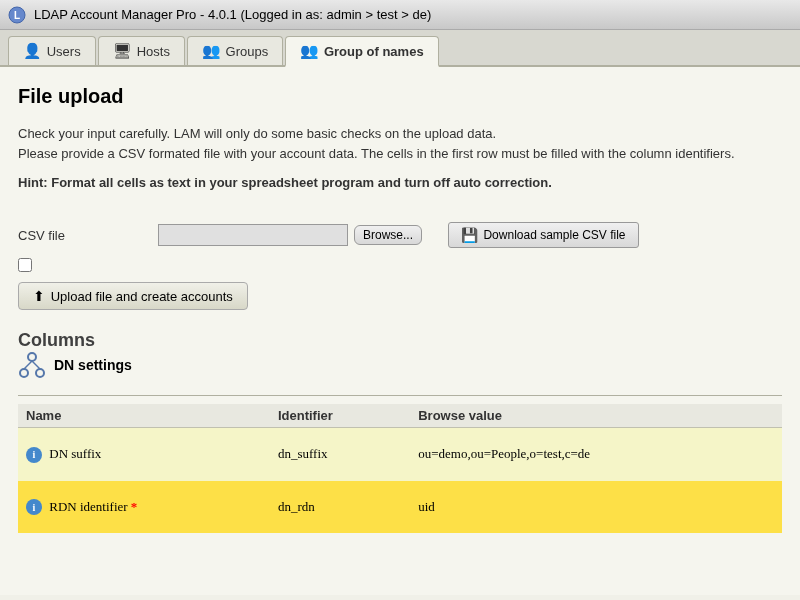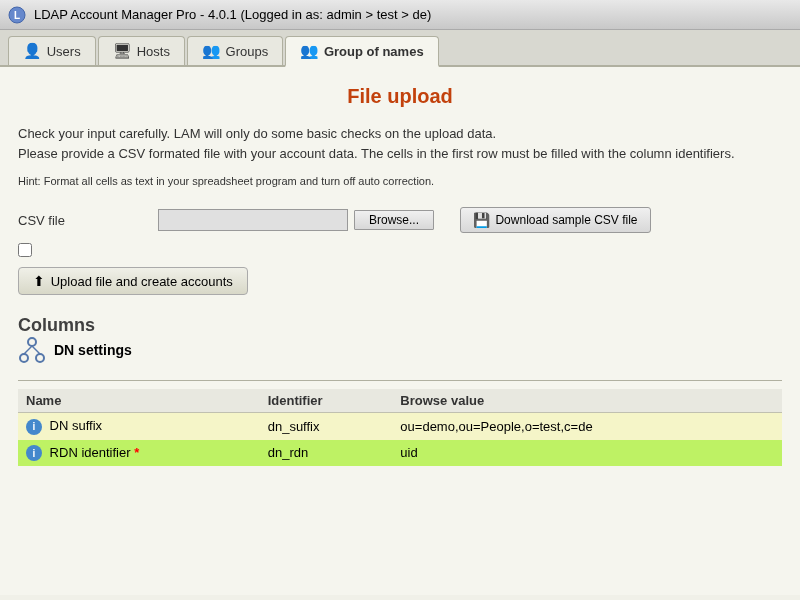--- a/index.html
+++ b/index.html
@@ -66,36 +66,36 @@
     #content {
       background: #f5f5ee;
       padding: 18px 18px;
       height: calc(570px - 42px);
       overflow-y: auto;
     }
 
     #page-title {
       font-size: 20px;
       font-weight: bold;
-      color: #c2410c;
+      color: #000000;
       margin-bottom: 16px;
-      text-align: center;
     }
 
     #description {
       color: #333;
       line-height: 1.5;
       margin-bottom: 12px;
       font-size: 13px;
     }
 
     #hint {
       color: #333;
-      margin-bottom: 20px;
-      font-size: 11px;
+      margin-bottom: 32px;
+      font-size: 13px;
+      font-weight: bold;
     }
 
     
     .form-row {
       display: flex;
       align-items: center;
       margin-bottom: 10px;
     }
     .form-label {
       width: 140px;
@@ -110,24 +110,24 @@
 
     #csv-input {
       width: 190px;
       height: 22px;
       background: #e0e0e0;
       border: 1px solid #999;
       padding: 2px 4px;
       font-size: 12px;
     }
     #browse-btn {
-      padding: 2px 14px;
+      padding: 2px 8px;
       background: linear-gradient(to bottom, #f0f0f0, #d8d8d8);
       border: 1px solid #999;
-      border-radius: 1px;
+      border-radius: 6px;
       cursor: pointer;
       font-size: 12px;
     }
 
     #download-btn {
       display: flex;
       align-items: center;
       gap: 5px;
       padding: 4px 12px;
       background: linear-gradient(to bottom, #f0f0f0, #d8d8d8);
@@ -187,28 +187,29 @@
     }
     .data-table th {
       text-align: left;
       padding: 4px 8px;
       font-weight: bold;
       color: #333;
       background: #e8e8e0;
       border-bottom: 1px solid #c0c0b0;
     }
     .data-table td {
-      padding: 5px 8px;
+      padding: 18px 8px;
       vertical-align: middle;
+      font-family: Liberation Serif, serif;
     }
     .row-highlight {
       background: #f5f5c8;
     }
     .row-normal {
-      background: #bef264;
+      background: #fde047;
     }
     .info-icon {
       display: inline-flex;
       align-items: center;
       justify-content: center;
       width: 16px;
       height: 16px;
       background: #4488cc;
       color: white;
       border-radius: 50%;

